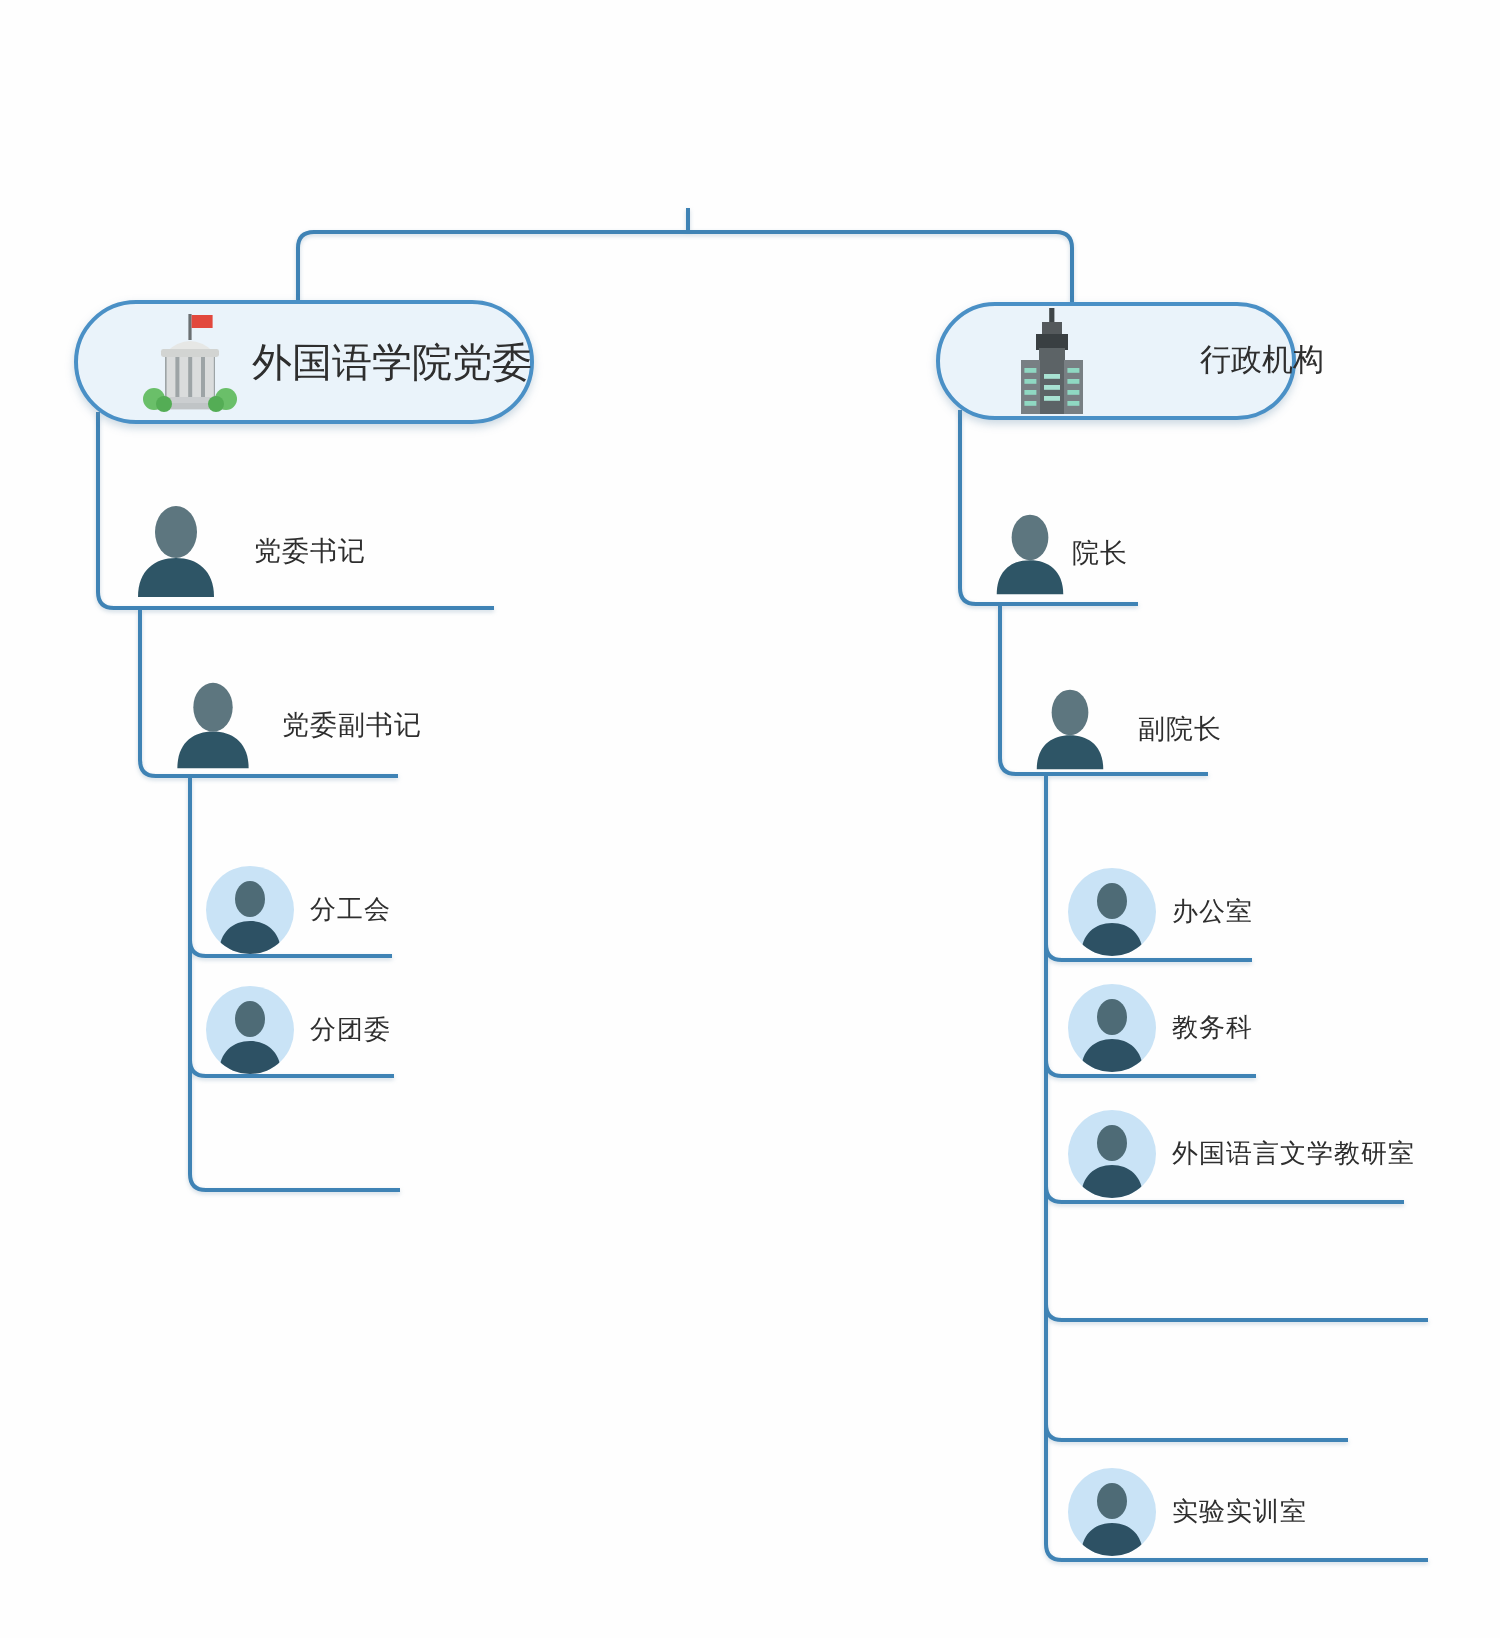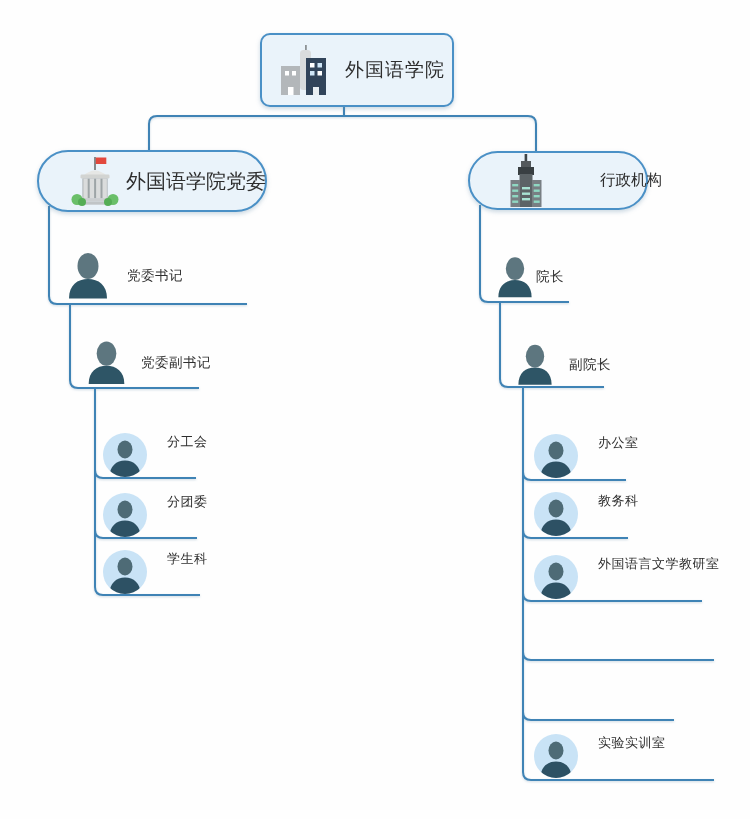--- a/index.html
+++ b/index.html
@@ -21,21 +21,21 @@
     padding-left:17px;gap:10px;}
   .node-root .lbl{font-size:19px;letter-spacing:1px;}
   .pill-party{left:37px;top:150px;width:230px;height:62px;border-radius:31px;
     padding-left:31px;gap:6px;}
   .pill-party .lbl{font-size:20px;}
   .pill-admin{left:468px;top:151px;width:180px;height:59px;border-radius:30px;
     padding-left:38px;gap:9px;}
   .pill-admin .lbl{font-size:15.5px;margin-left:47px;}
   .person-row{position:absolute;display:flex;align-items:center;}
   .person-row .lbl{font-size:13.5px;letter-spacing:.5px;}
-  .avatar-row{position:absolute;display:flex;gap:20px;}
+  .avatar-row{position:absolute;display:flex;align-items:center;gap:8px;}
   .avatar-row .lbl{font-size:13px;letter-spacing:.5px;}
   .lbl{white-space:nowrap;}
   .icon{flex:0 0 auto;display:block;}
   .hidden-defs{position:absolute;width:0;height:0;}
 </style>
 </head>
 <body>
 
 <div class="canvas">
 
@@ -58,37 +58,20 @@
     <path d="M480,205 V294 Q480,302 488,302 H569"></path>
     <path d="M500,302 V379 Q500,387 508,387 H604"></path>
     <path d="M523,387 V772 Q523,780 531,780 H714"></path>
     <path d="M523,472 Q523,480 531,480 H626"></path>
     <path d="M523,530 Q523,538 531,538 H628"></path>
     <path d="M523,593 Q523,601 531,601 H702"></path>
     <path d="M523,652 Q523,660 531,660 H714"></path>
     <path d="M523,712 Q523,720 531,720 H674"></path>
   </svg>
 
-  <div class="node node-root">
-    <svg class="icon" width="56" height="50" viewBox="0 0 56 50">
-      <rect x="26" y="0" width="1.8" height="7" fill="#8d9295"></rect>
-      <rect x="21" y="5" width="11" height="40" rx="3.5" fill="#d9dcdd"></rect>
-      <rect x="2" y="21" width="19" height="29" fill="#b3b7ba"></rect>
-      <rect x="6" y="26" width="4" height="4.5" fill="#ffffff"></rect>
-      <rect x="13" y="26" width="4" height="4.5" fill="#ffffff"></rect>
-      <rect x="9" y="42" width="5.5" height="8" fill="#ffffff"></rect>
-      <rect x="27" y="13" width="20" height="37" fill="#31445a"></rect>
-      <rect x="31" y="18" width="4.5" height="4.5" fill="#ffffff"></rect>
-      <rect x="38.5" y="18" width="4.5" height="4.5" fill="#cfe6f7"></rect>
-      <rect x="31" y="26" width="4.5" height="4.5" fill="#cfe6f7"></rect>
-      <rect x="38.5" y="26" width="4.5" height="4.5" fill="#ffffff"></rect>
-      <rect x="34" y="42" width="6" height="8" fill="#e8eef2"></rect>
-    </svg>
-    <span class="lbl">外国语学院</span>
-  </div>
 
   <div class="node pill-party">
     <svg class="icon" width="50" height="50" viewBox="0 0 50 50">
       <rect x="24.2" y="1" width="1.6" height="13" fill="#6b7072"></rect>
       <rect x="25.8" y="1.5" width="10.5" height="6.5" fill="#e2483d"></rect>
       <path d="M13,20 Q25,9 37,20 Z" fill="#e6e7e5"></path>
       <rect x="10.5" y="18.5" width="29" height="4" rx="1.2" fill="#d2d4d2"></rect>
       <rect x="12.5" y="22.5" width="25" height="20" fill="#9da4a6"></rect>
       <rect x="13.3" y="22.5" width="4.4" height="20" fill="#dadcdc"></rect>
       <rect x="19.7" y="22.5" width="4.4" height="20" fill="#dadcdc"></rect>
@@ -172,30 +155,20 @@
   <div class="avatar-row" style="left:103px;top:493px;">
     <svg class="icon" width="44" height="44" viewBox="0 0 44 44">
       <circle cx="22" cy="22" r="22" fill="#c9e3f6"></circle>
       <g clip-path="url(#avclip)">
         <ellipse cx="22" cy="16.5" rx="7.5" ry="9" fill="#4e6b76"></ellipse>
         <path d="M6.5,44 C6.5,33 13.5,27.5 22,27.5 C30.5,27.5 37.5,33 37.5,44 Z" fill="#2d5164"></path>
       </g>
     </svg>
     <span class="lbl">分团委</span>
   </div>
-  <div class="avatar-row" style="left:103px;top:550px;">
-    <svg class="icon" width="44" height="44" viewBox="0 0 44 44">
-      <circle cx="22" cy="22" r="22" fill="#c9e3f6"></circle>
-      <g clip-path="url(#avclip)">
-        <ellipse cx="22" cy="16.5" rx="7.5" ry="9" fill="#4e6b76"></ellipse>
-        <path d="M6.5,44 C6.5,33 13.5,27.5 22,27.5 C30.5,27.5 37.5,33 37.5,44 Z" fill="#2d5164"></path>
-      </g>
-    </svg>
-    <span class="lbl">学生科</span>
-  </div>
 
   <div class="avatar-row" style="left:534px;top:434px;">
     <svg class="icon" width="44" height="44" viewBox="0 0 44 44">
       <circle cx="22" cy="22" r="22" fill="#c9e3f6"></circle>
       <g clip-path="url(#avclip)">
         <ellipse cx="22" cy="16.5" rx="7.5" ry="9" fill="#4e6b76"></ellipse>
         <path d="M6.5,44 C6.5,33 13.5,27.5 22,27.5 C30.5,27.5 37.5,33 37.5,44 Z" fill="#2d5164"></path>
       </g>
     </svg>
     <span class="lbl">办公室</span>

